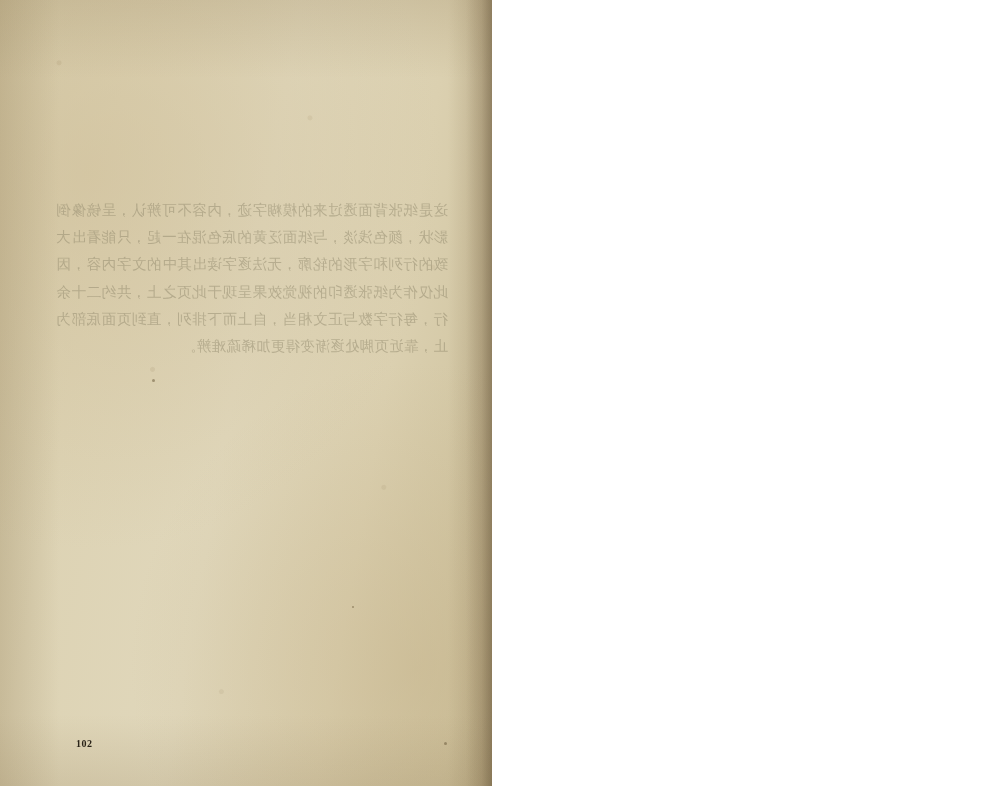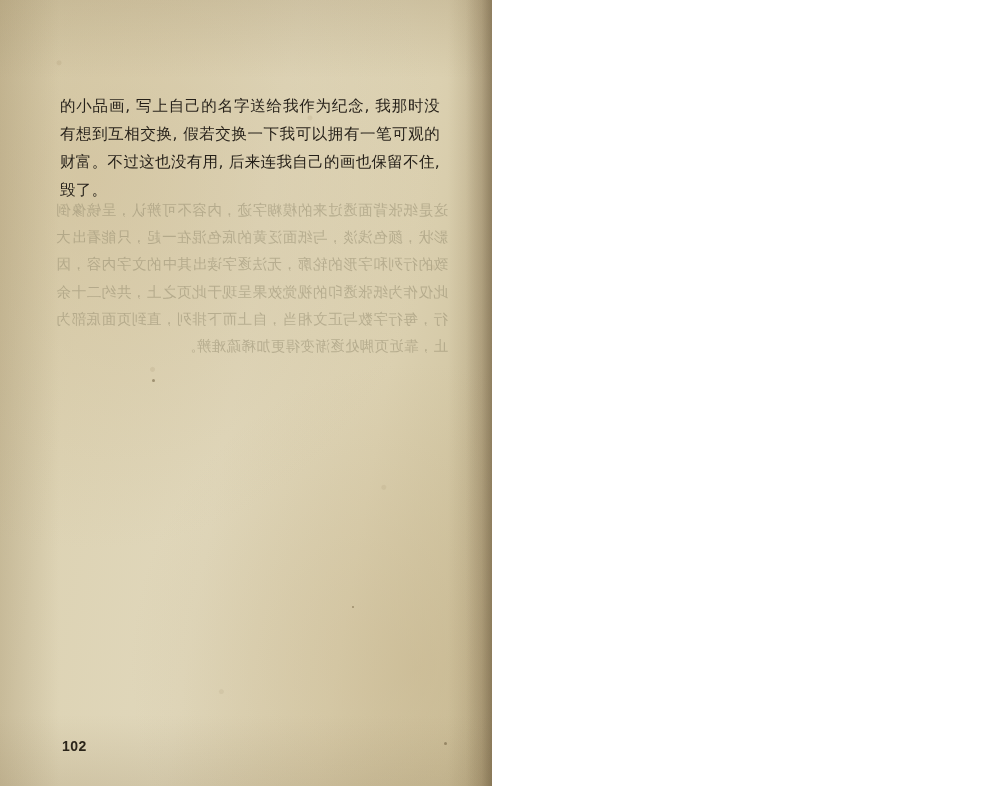--- a/index.html
+++ b/index.html
@@ -104,25 +104,25 @@
     opacity: 0.46;
     filter: blur(0.45px);
     pointer-events: none;
     user-select: none;
   }
   .showthrough p {
     margin: 0;
   }
   .folio {
     position: absolute;
-    left: 62px;
+    left: 76px;
     top: 738px;
-    font-family: Liberation Sans, sans-serif;
+    font-family: Liberation Serif, serif;
     font-weight: bold;
-    font-size: 14px;
+    font-size: 10px;
     color: #2a2419;
     letter-spacing: 0.5px;
   }
   
   .speck {
     position: absolute;
     background: rgba(110,92,62,0.55);
     border-radius: 50%;
     pointer-events: none;
   }
@@ -133,23 +133,20 @@
 <div class="scan-viewport">
 
   <div class="page-left">
     <div class="paper-grain"></div>
     <div class="edge-shade"></div>
 
     <div class="showthrough">
       <p>这是纸张背面透过来的模糊字迹，内容不可辨认，呈镜像倒影状，颜色浅淡，与纸面泛黄的底色混在一起，只能看出大致的行列和字形的轮廓，无法逐字读出其中的文字内容，因此仅作为纸张透印的视觉效果呈现于此页之上，共约二十余行，每行字数与正文相当，自上而下排列，直到页面底部为止，靠近页脚处逐渐变得更加稀疏难辨。</p>
     </div>
 
-    <div class="body-text">
-      <p>的小品画, 写上自己的名字送给我作为纪念, 我那时没有想到互相交换, 假若交换一下我可以拥有一笔可观的财富。不过这也没有用, 后来连我自己的画也保留不住, 毁了。</p>
-    </div>
 
     <div class="speck" style="left:152px; top:379px; width:3px; height:3px;"></div>
     <div class="speck" style="left:444px; top:742px; width:3px; height:3px;"></div>
     <div class="speck" style="left:352px; top:606px; width:2px; height:2px;"></div>
 
     <div class="folio">102</div>
 
     <div class="gutter"></div>
   </div>
 

